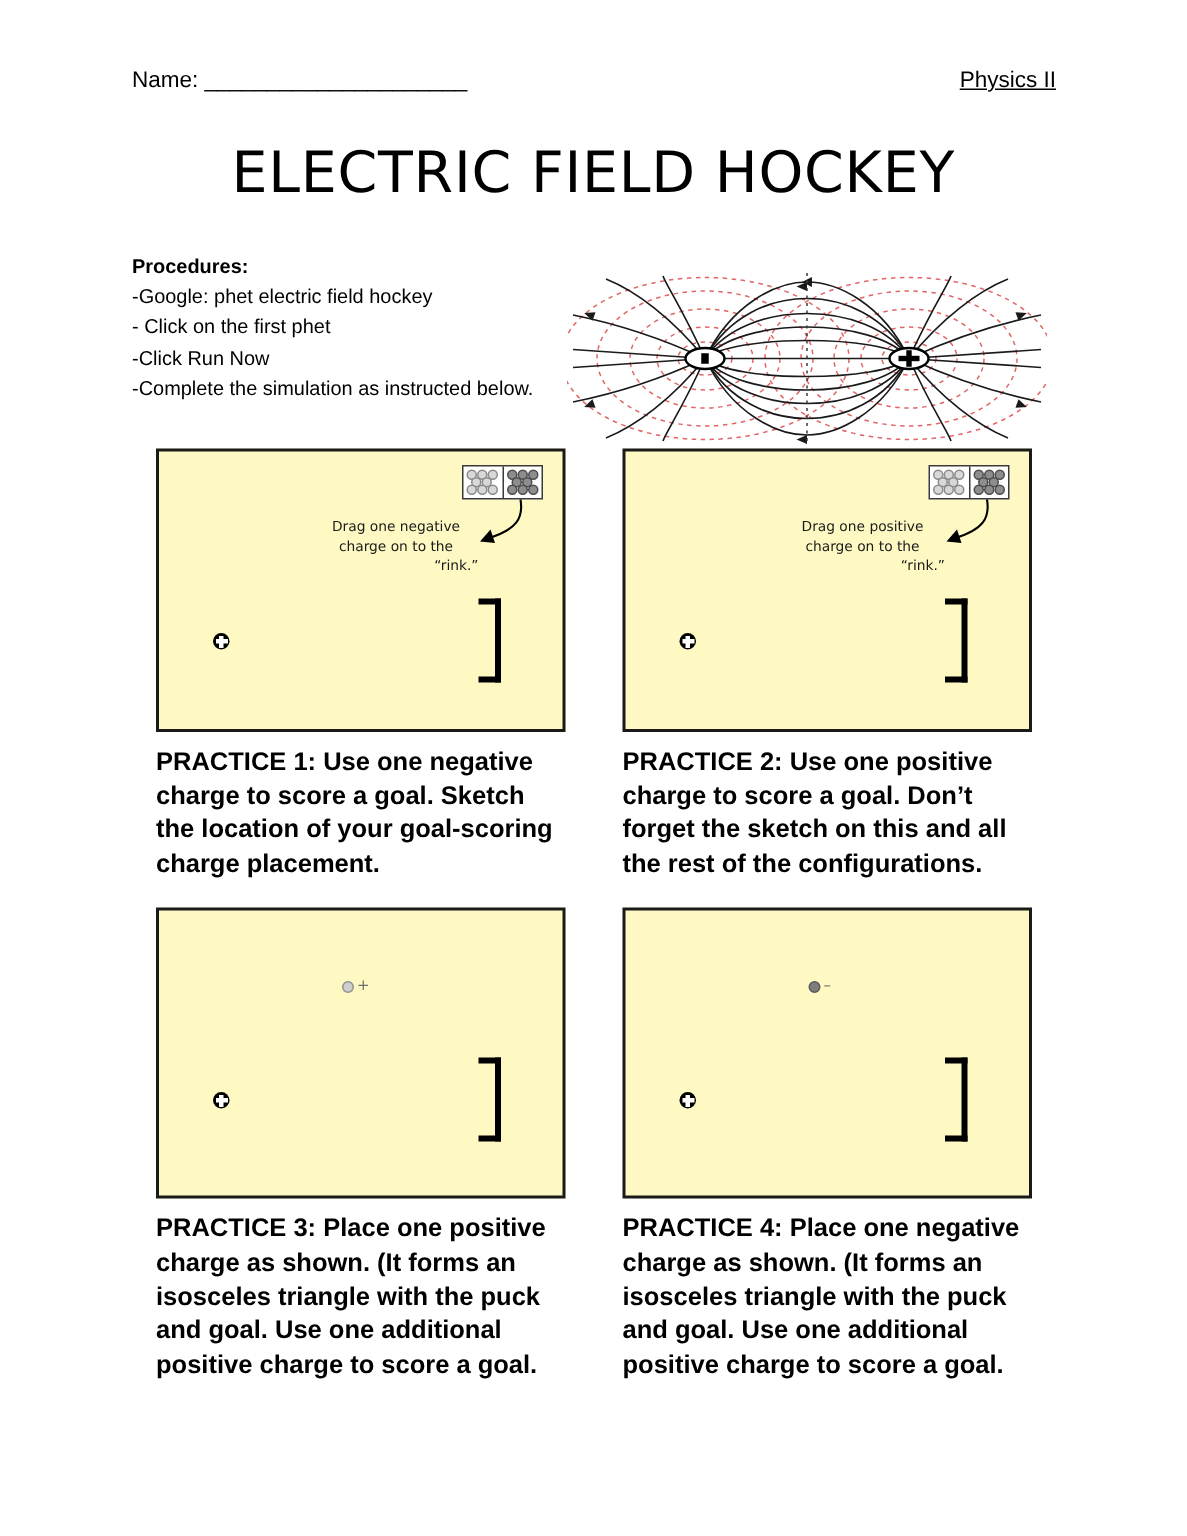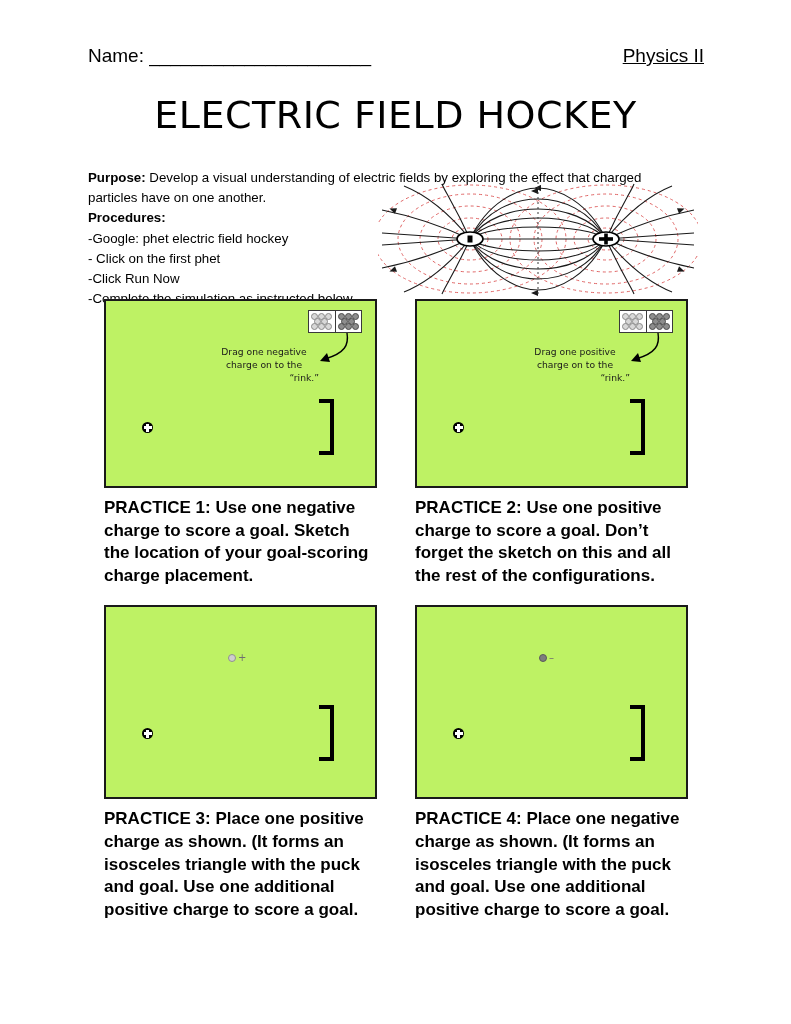--- a/index.html
+++ b/index.html
@@ -25,21 +25,21 @@
 
   
   .header-row {
     position: absolute;
     left: 88px;
     top: 45px;
     width: 616px;
     display: flex;
     justify-content: space-between;
     align-items: baseline;
-    font-size: 19px;
+    font-size: 15px;
     line-height: 1.2;
   }
   .name-field {
     white-space: pre;
   }
   .course-label {
     white-space: pre;
     text-decoration: underline;
   }
 
@@ -91,21 +91,21 @@
     gap: 32px;
   }
   .prow + .prow { margin-top: 18px; }
   .pcell { width: 279px; }
 
   .rink {
     position: relative;
     width: 273px;
     height: 189px;
     border: 2px solid #1a1a1a;
-    background: #bef264;
+    background: #fef9c3;
     box-sizing: border-box;
   }
   .rink.tall { height: 194px; }
 
   
   .palette {
     position: absolute;
     right: 13px;
     top: 9px;
     display: flex;
@@ -219,23 +219,20 @@
 <div class="page">
 
   <div class="header-row">
     <span class="name-field">Name: _____________________</span>
     <span class="course-label">Physics II</span>
   </div>
 
   <div class="doc-title">ELECTRIC FIELD HOCKEY</div>
 
   <div class="intro">
-    <p>
-      <b>Purpose:</b><span> Develop a visual understanding of electric fields by exploring the effect that charged particles have on one another.</span>
-    </p>
     <p>
       <b>Procedures:</b>
     </p>
     <p>-Google: phet electric field hockey</p>
     <p>- Click on the first phet</p>
     <p>-Click Run Now</p>
     <p>-Complete the simulation as instructed below.</p>
   </div>
 
   <div class="dipole-figure">

